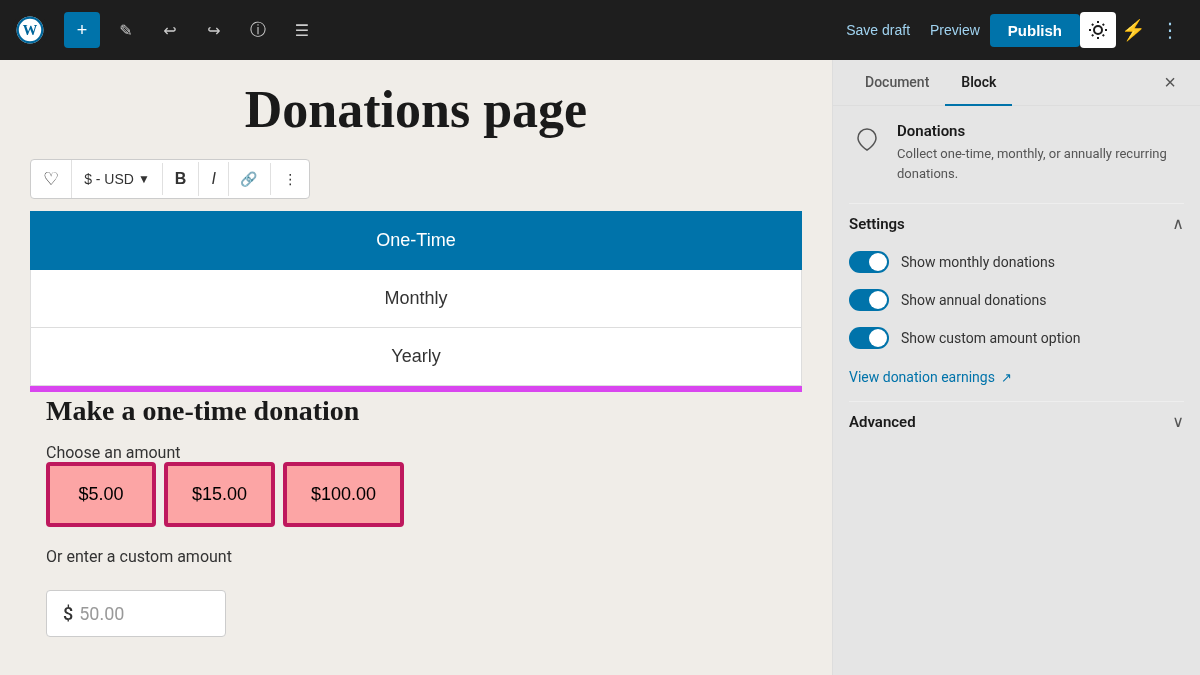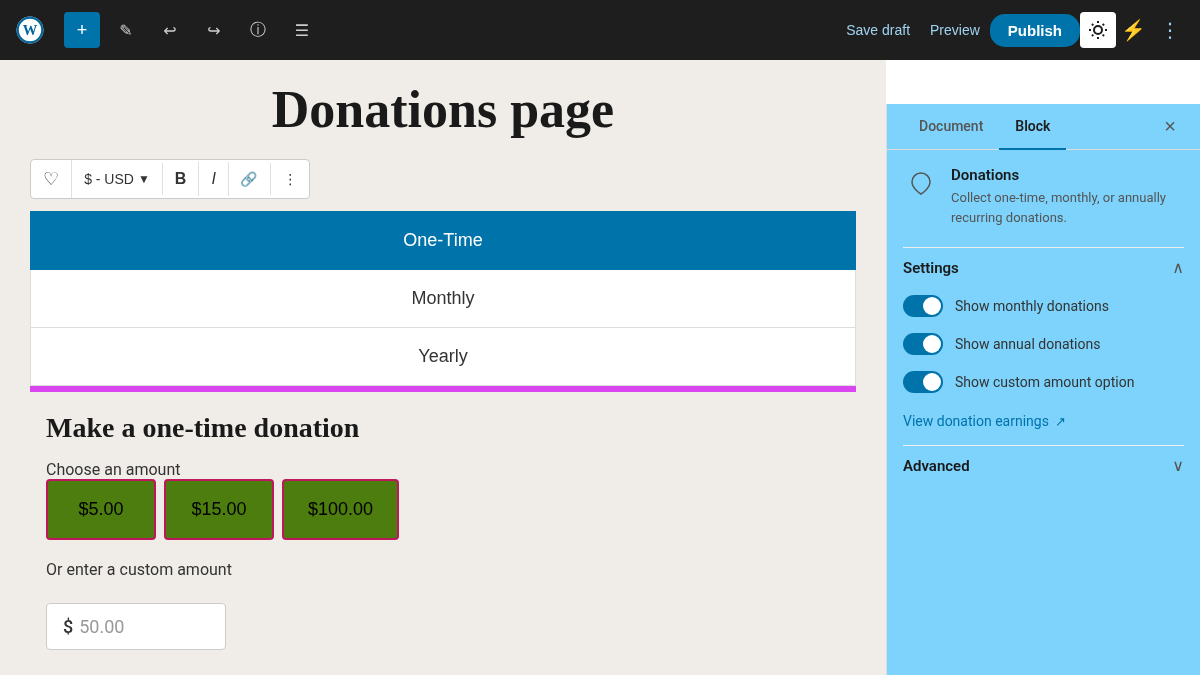--- a/index.html
+++ b/index.html
@@ -14,21 +14,21 @@
     }
     .wp-logo svg { width: 28px; height: 28px; }
     .toolbar-btn {
       background: transparent; border: none; color: #fff; cursor: pointer; width: 36px; height: 36px; display: flex; align-items: center; justify-content: center; border-radius: 4px; font-size: 18px;
     }
     .toolbar-btn.blue { background: #0073aa; border-radius: 4px; }
     .toolbar-spacer { flex: 1; }
     .toolbar-right { display: flex; align-items: center; }
     .btn-save-draft { background: transparent; border: none; color: #a0d3f0; cursor: pointer; font-size: 14px; padding: 6px 10px; }
     .btn-preview { background: transparent; border: none; color: #a0d3f0; cursor: pointer; font-size: 14px; padding: 6px 10px; }
-    .btn-publish { background: #0073aa; color: #fff; border: none; border-radius: 15px; padding: 8px 18px; font-size: 15px; font-weight: 600; cursor: pointer; }
+    .btn-publish { background: #0073aa; color: #fff; border: none; border-radius: 4px; padding: 8px 18px; font-size: 15px; font-weight: 600; cursor: pointer; }
     .btn-settings { background: #fff; border: none; border-radius: 4px; width: 36px; height: 36px; display: flex; align-items: center; justify-content: center; cursor: pointer; }
     .btn-lightning { background: transparent; border: none; color: #a0d3f0; width: 36px; height: 36px; display: flex; align-items: center; justify-content: center; cursor: pointer; font-size: 20px; }
     .btn-more { background: transparent; border: none; color: #a0d3f0; width: 36px; height: 36px; display: flex; align-items: center; justify-content: center; cursor: pointer; font-size: 20px; }
 
     
     .main { display: flex; flex: 1; overflow: hidden; }
 
     
     .editor {
       flex: 1; background: #f0ede8; overflow-y: auto; padding: 20px 30px;
@@ -60,45 +60,45 @@
     .donation-tab {
       flex: 1; padding: 18px 20px; text-align: center; font-size: 18px; font-weight: 500; cursor: pointer; border: 1px solid #ddd; background: #fff; color: #333;
     }
     .donation-tab.active {
       background: #0073aa; color: #fff; border-color: #0073aa;
     }
     .donation-tab:not(.active) { border-top: none; }
 
     
     .donation-content {
-      background: #f0ede8; padding: 20px 16px;
+      background: #f0ede8; padding: 3px 16px;
     }
     .donation-heading {
       font-size: 28px; font-weight: 700; color: #1a1a1a; margin-bottom: 16px; font-family: Georgia, serif;
     }
     .donation-subheading {
       font-size: 16px; color: #333; 
     }
     .amount-buttons {
       display: flex; gap: 8px; margin-bottom: 20px;
     }
     .amount-btn {
-      padding: 18px 24px; border: 2px solid #be185d; background: #4d7c0f; border-radius: 4px; font-size: 18px; cursor: pointer; min-width: 110px; text-align: center;
+      padding: 18px 24px; border: 4px solid #be185d; background: #fca5a5; border-radius: 4px; font-size: 18px; cursor: pointer; min-width: 110px; text-align: center;
     }
     .custom-amount-label {
       font-size: 16px; color: #333; margin-bottom: 24px;
     }
     .custom-amount-input {
       display: flex; align-items: center; border: 1px solid #ccc; background: #fff; border-radius: 4px; padding: 12px 16px; width: 180px; font-size: 18px; color: #999;
     }
     .custom-amount-input .currency { margin-right: 6px; color: #333; font-weight: 500; }
 
     
     .sidebar {
-      width: 314px; border-left: 1px solid #ddd; background: #7dd3fc; display: flex; flex-direction: column; flex-shrink: 0; margin-top: 44px;
+      width: 368px; border-left: 1px solid #ddd; background: #e5e5e5; display: flex; flex-direction: column; flex-shrink: 0;
     }
     .sidebar-tabs {
       display: flex; border-bottom: 1px solid #ddd; padding: 0 16px;
     }
     .sidebar-tab {
       padding: 14px 16px; font-size: 14px; font-weight: 500; color: #555; cursor: pointer; border-bottom: 2px solid transparent; margin-bottom: -1px;
     }
     .sidebar-tab.active { color: #1e1e1e; border-bottom-color: #0073aa; font-weight: 600; }
     .sidebar-close {
       margin-left: auto; background: transparent; border: none; font-size: 20px; color: #555; cursor: pointer; padding: 8px;

